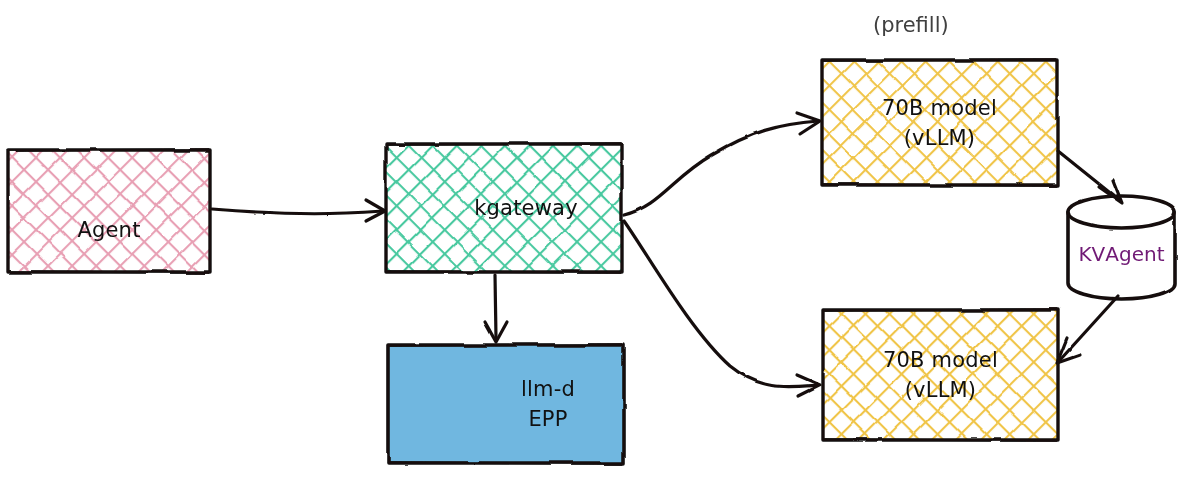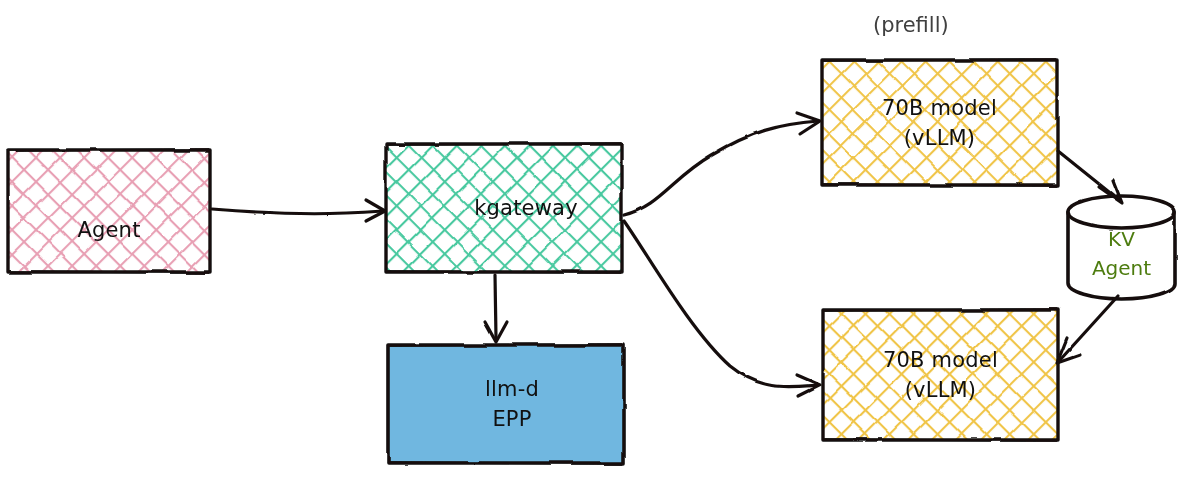--- a/index.html
+++ b/index.html
@@ -41,25 +41,24 @@
     position: absolute;
     color: #404040;
     font-size: 21px;
     line-height: 26px;
     text-align: right;
     white-space: nowrap;
   }
   .cyl-label {
     position: absolute;
     display: flex;
-    flex-direction: column;
     align-items: center;
     justify-content: center;
     text-align: center;
-    color: #4d7c0f;
+    color: #701a75;
     font-size: 20px;
     line-height: 29px;
     white-space: pre;
   }
 </style>
 </head>
 <body>
 
 <div id="canvas">
 
@@ -117,21 +116,21 @@
   </div>
 
   <svg class="layer">
     <g filter="url(#rough)">
       <rect x="388" y="345" width="236" height="118" fill="#6fb7e0" stroke="none"></rect>
       <rect x="388" y="345" width="236" height="118" fill="none" stroke="#14110f" stroke-width="3.6" stroke-linejoin="round"></rect>
       <path d="M389 346 L623 344" fill="none" stroke="#14110f" stroke-width="2.2" opacity="0.85"></path>
       <path d="M389 462 L623 464" fill="none" stroke="#14110f" stroke-width="2.2" opacity="0.85"></path>
     </g>
   </svg>
-  <div class="node-label" style="left:372px; top:345px; width:280px; height:118px;border-radius:32px;">
+  <div class="node-label" style="left:408px; top:345px; width:280px; height:118px;border-radius:32px;">
     <span>llm-d</span>
     <span>EPP</span>
   </div>
 
   <svg class="layer">
     <g filter="url(#rough)">
       <rect x="822" y="60" width="235" height="125" fill="url(#hatch-yellow)" stroke="none"></rect>
       <rect x="822" y="60" width="235" height="125" fill="none" stroke="#14110f" stroke-width="3.4" stroke-linejoin="round"></rect>
       <path d="M823 61 L1056 59" fill="none" stroke="#14110f" stroke-width="2.1" opacity="0.85"></path>
       <path d="M823 184 L1056 186" fill="none" stroke="#14110f" stroke-width="2.1" opacity="0.85"></path>

